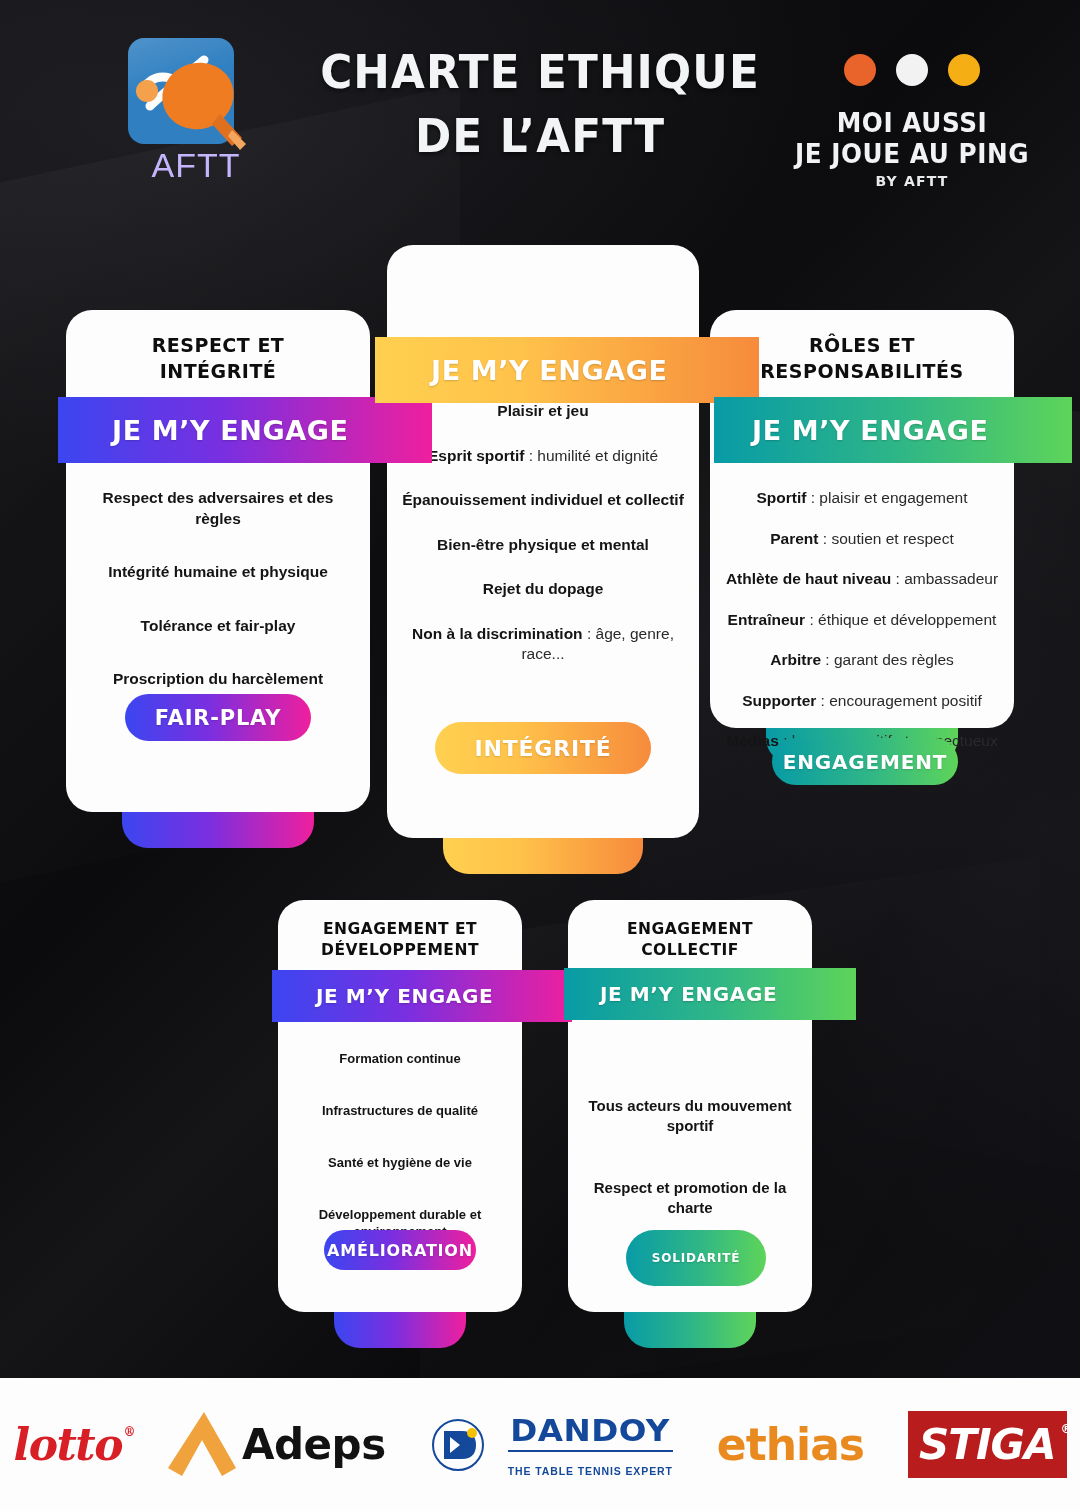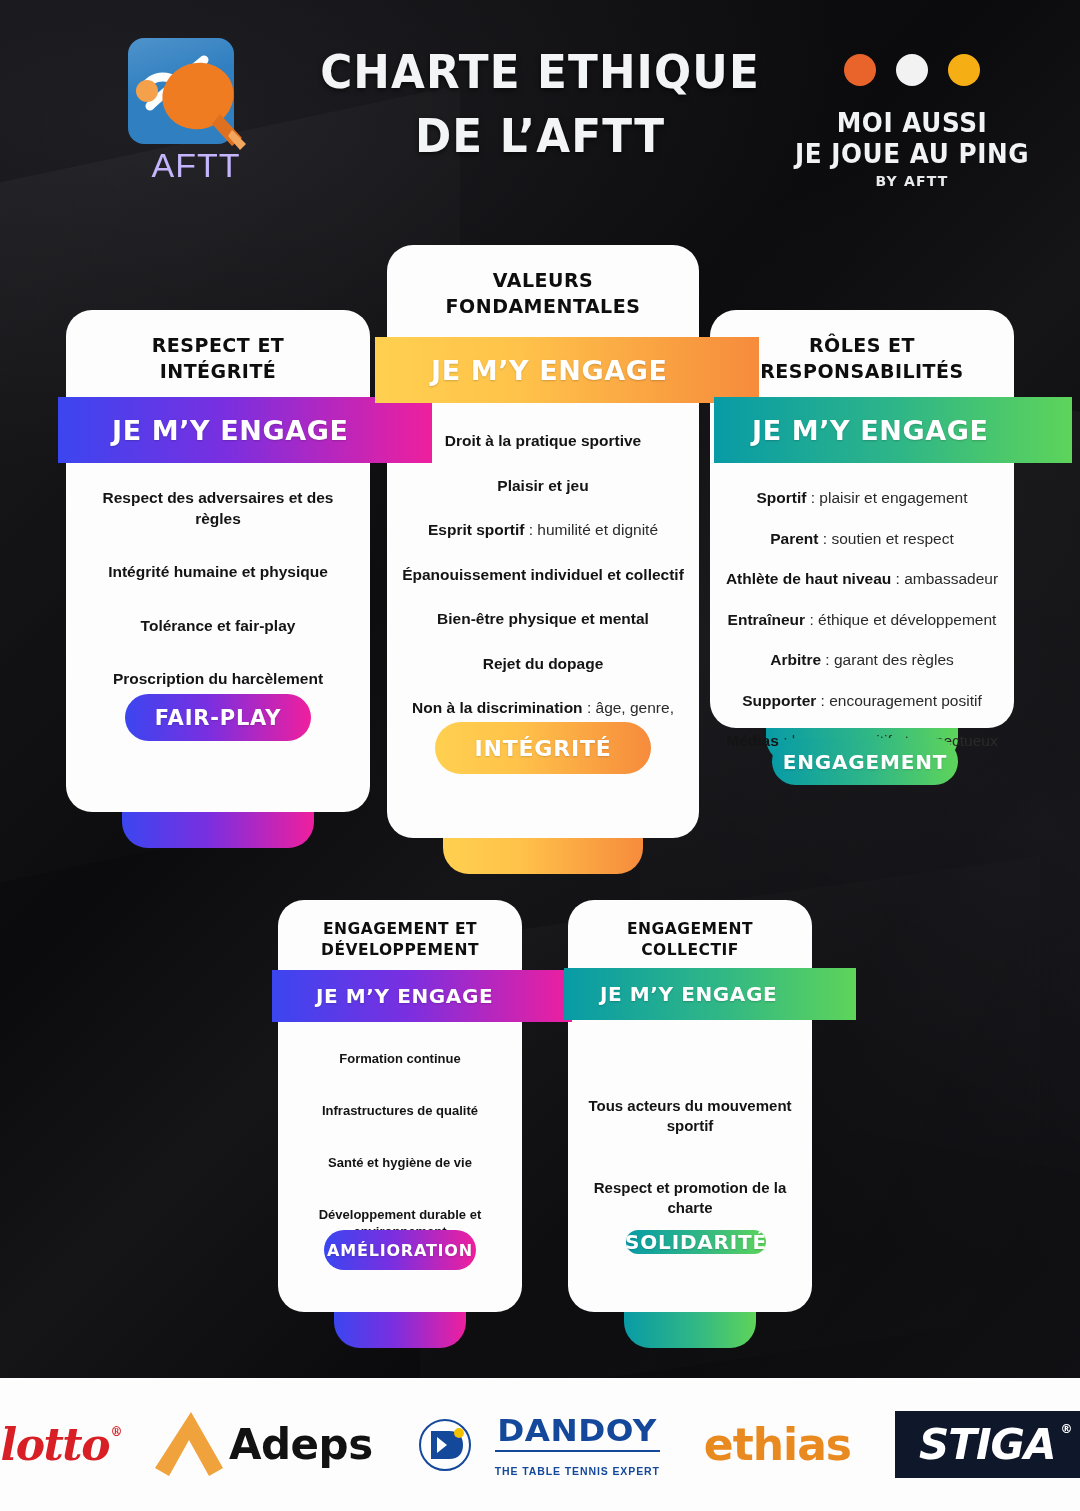--- a/index.html
+++ b/index.html
@@ -78,40 +78,40 @@
   #card-dev .banner{left:-6px;top:70px;width:256px;height:52px;font-size:20px;padding-left:44px;}
   #card-dev .items{padding:88px 10px 0;}
   #card-dev .item{font-size:13px;margin-bottom:35px;}
   #card-dev .pill{left:46px;top:330px;width:152px;height:40px;font-size:16px;}
 
   #card-collectif{left:568px;top:900px;width:244px;height:412px;}
   #card-collectif .card-title{font-size:15.5px;padding:19px 22px 0;}
   #card-collectif .banner{left:-4px;top:68px;width:256px;height:52px;font-size:20px;padding-left:36px;}
   #card-collectif .items{padding:120px 10px 0;}
   #card-collectif .item{font-size:15px;margin-bottom:43px;margin-top:14px;}
-  #card-collectif .pill{left:58px;top:330px;width:140px;height:24px;font-size:20px;}
+  #card-collectif .pill{left:58px;top:330px;width:140px;height:56px;font-size:12px;}
 
   
   .g-pink{background:linear-gradient(90deg,#3b46f0 0%,#7a2fe0 45%,#ef1f9e 100%);}
   .g-orange{background:linear-gradient(90deg,#ffd050 0%,#ffc24a 38%,#f68b3c 100%);}
   .g-green{background:linear-gradient(90deg,#089ba6 0%,#2fb687 52%,#5ed45a 100%);}
 
   
   .footer{position:absolute;left:0;top:1378px;width:1080px;height:133px;background:#fdfdfd;display:flex;align-items:center;justify-content:center;gap:44px;}
   .sponsor{display:flex;align-items:center;justify-content:center;}
   .lotto{color:#d81f26;font-weight:bold;font-size:44px;font-style:italic;letter-spacing:-1.5px;font-family:"DejaVu Serif",serif;position:relative;}
   .lotto .reg{position:absolute;right:-12px;top:6px;font-size:12px;font-style:normal;}
   .adeps{display:flex;align-items:center;gap:2px;}
   .adeps-text{color:#121212;font-weight:bold;font-size:42px;letter-spacing:-.5px;font-family:"DejaVu Sans",sans-serif;}
   .dandoy{display:flex;align-items:center;gap:22px;}
   .dandoy-txt{display:flex;flex-direction:column;align-items:center;}
   .dandoy-name{color:#14489b;font-weight:bold;font-size:31px;letter-spacing:.5px;font-family:"DejaVu Sans",sans-serif;transform:scaleX(1.05);}
   .dandoy-sub{color:#14489b;font-weight:bold;font-size:10.5px;letter-spacing:.9px;margin-top:2px;border-top:2px solid #14489b;padding-top:13px;width:100%;text-align:center;}
   .ethias{color:#e98a21;font-size:44px;font-weight:bold;font-family:"DejaVu Sans",sans-serif;letter-spacing:-1px;}
-  .stiga{background:#0f172a;padding:9px 24px;display:flex;align-items:center;}
+  .stiga{background:#b91c1c;padding:9px 11px;display:flex;align-items:center;}
   .stiga-txt{color:#fff;font-weight:bold;font-size:42px;font-style:italic;letter-spacing:-1px;font-family:"DejaVu Sans",sans-serif;position:relative;}
   .stiga-txt .reg{position:absolute;right:-16px;top:2px;font-size:12px;font-style:normal;}
 </style>
 </head>
 <body>
 
 <div class="page">
   <div class="bg-wash"></div>
   <div class="bg-facet facet-a"></div>
   <div class="bg-facet facet-b"></div>
@@ -166,24 +166,20 @@
 et de la vulgarité</b></div>
       </div>
       <div class="pill g-pink">FAIR-PLAY</div>
     </div>
     <div class="banner g-pink">JE M’Y ENGAGE</div>
   </div>
 
   <div class="card" id="card-valeurs">
     <div class="card-shadowblock g-orange"></div>
     <div class="card-body">
-      <div class="card-title">
-        <div>VALEURS</div>
-        <div>FONDAMENTALES</div>
-      </div>
       <div class="items">
         <div class="item"><b>Droit à la pratique sportive</b><span class="reg"></span></div>
         <div class="item"><b>Plaisir et jeu</b><span class="reg"></span></div>
         <div class="item"><b>Esprit sportif</b><span class="reg"> : humilité et dignité</span></div>
         <div class="item"><b>Épanouissement individuel et collectif</b><span class="reg"></span></div>
         <div class="item"><b>Bien-être physique et mental</b><span class="reg"></span></div>
         <div class="item"><b>Rejet du dopage</b><span class="reg"></span></div>
         <div class="item"><b>Non à la discrimination</b><span class="reg"> : âge, genre, race...</span></div>
       </div>
       <div class="pill g-orange">INTÉGRITÉ</div>

